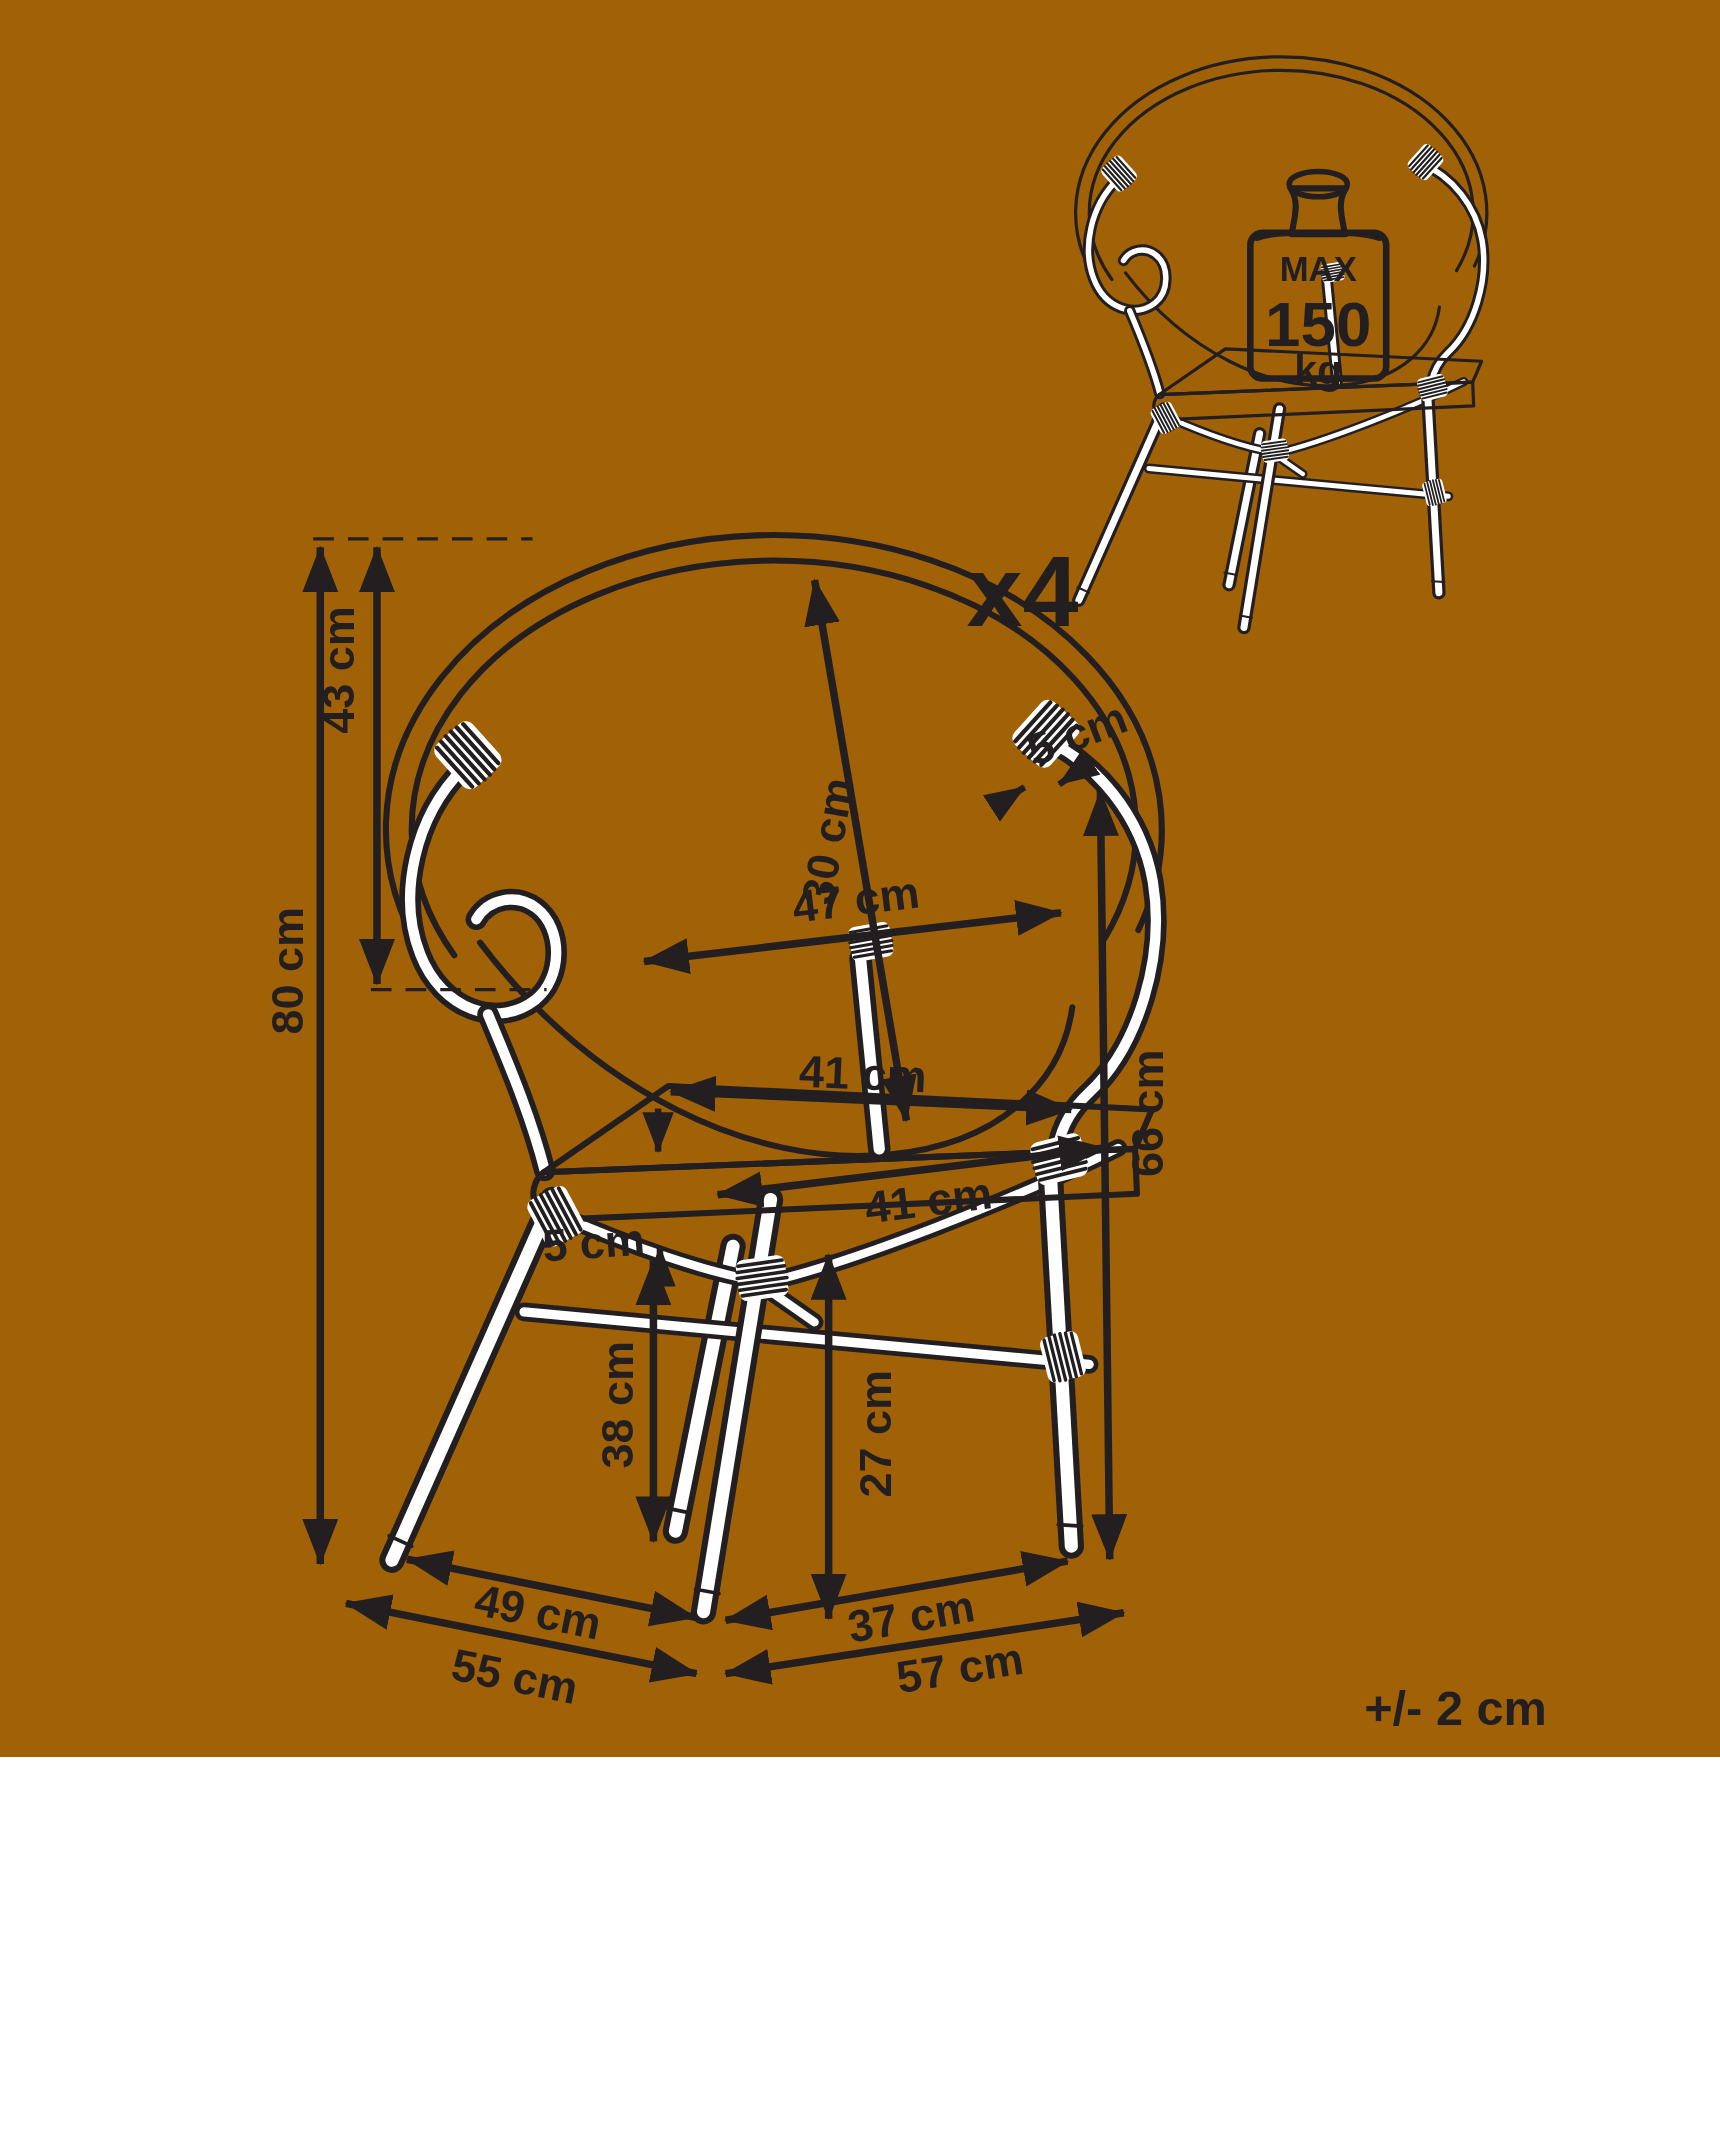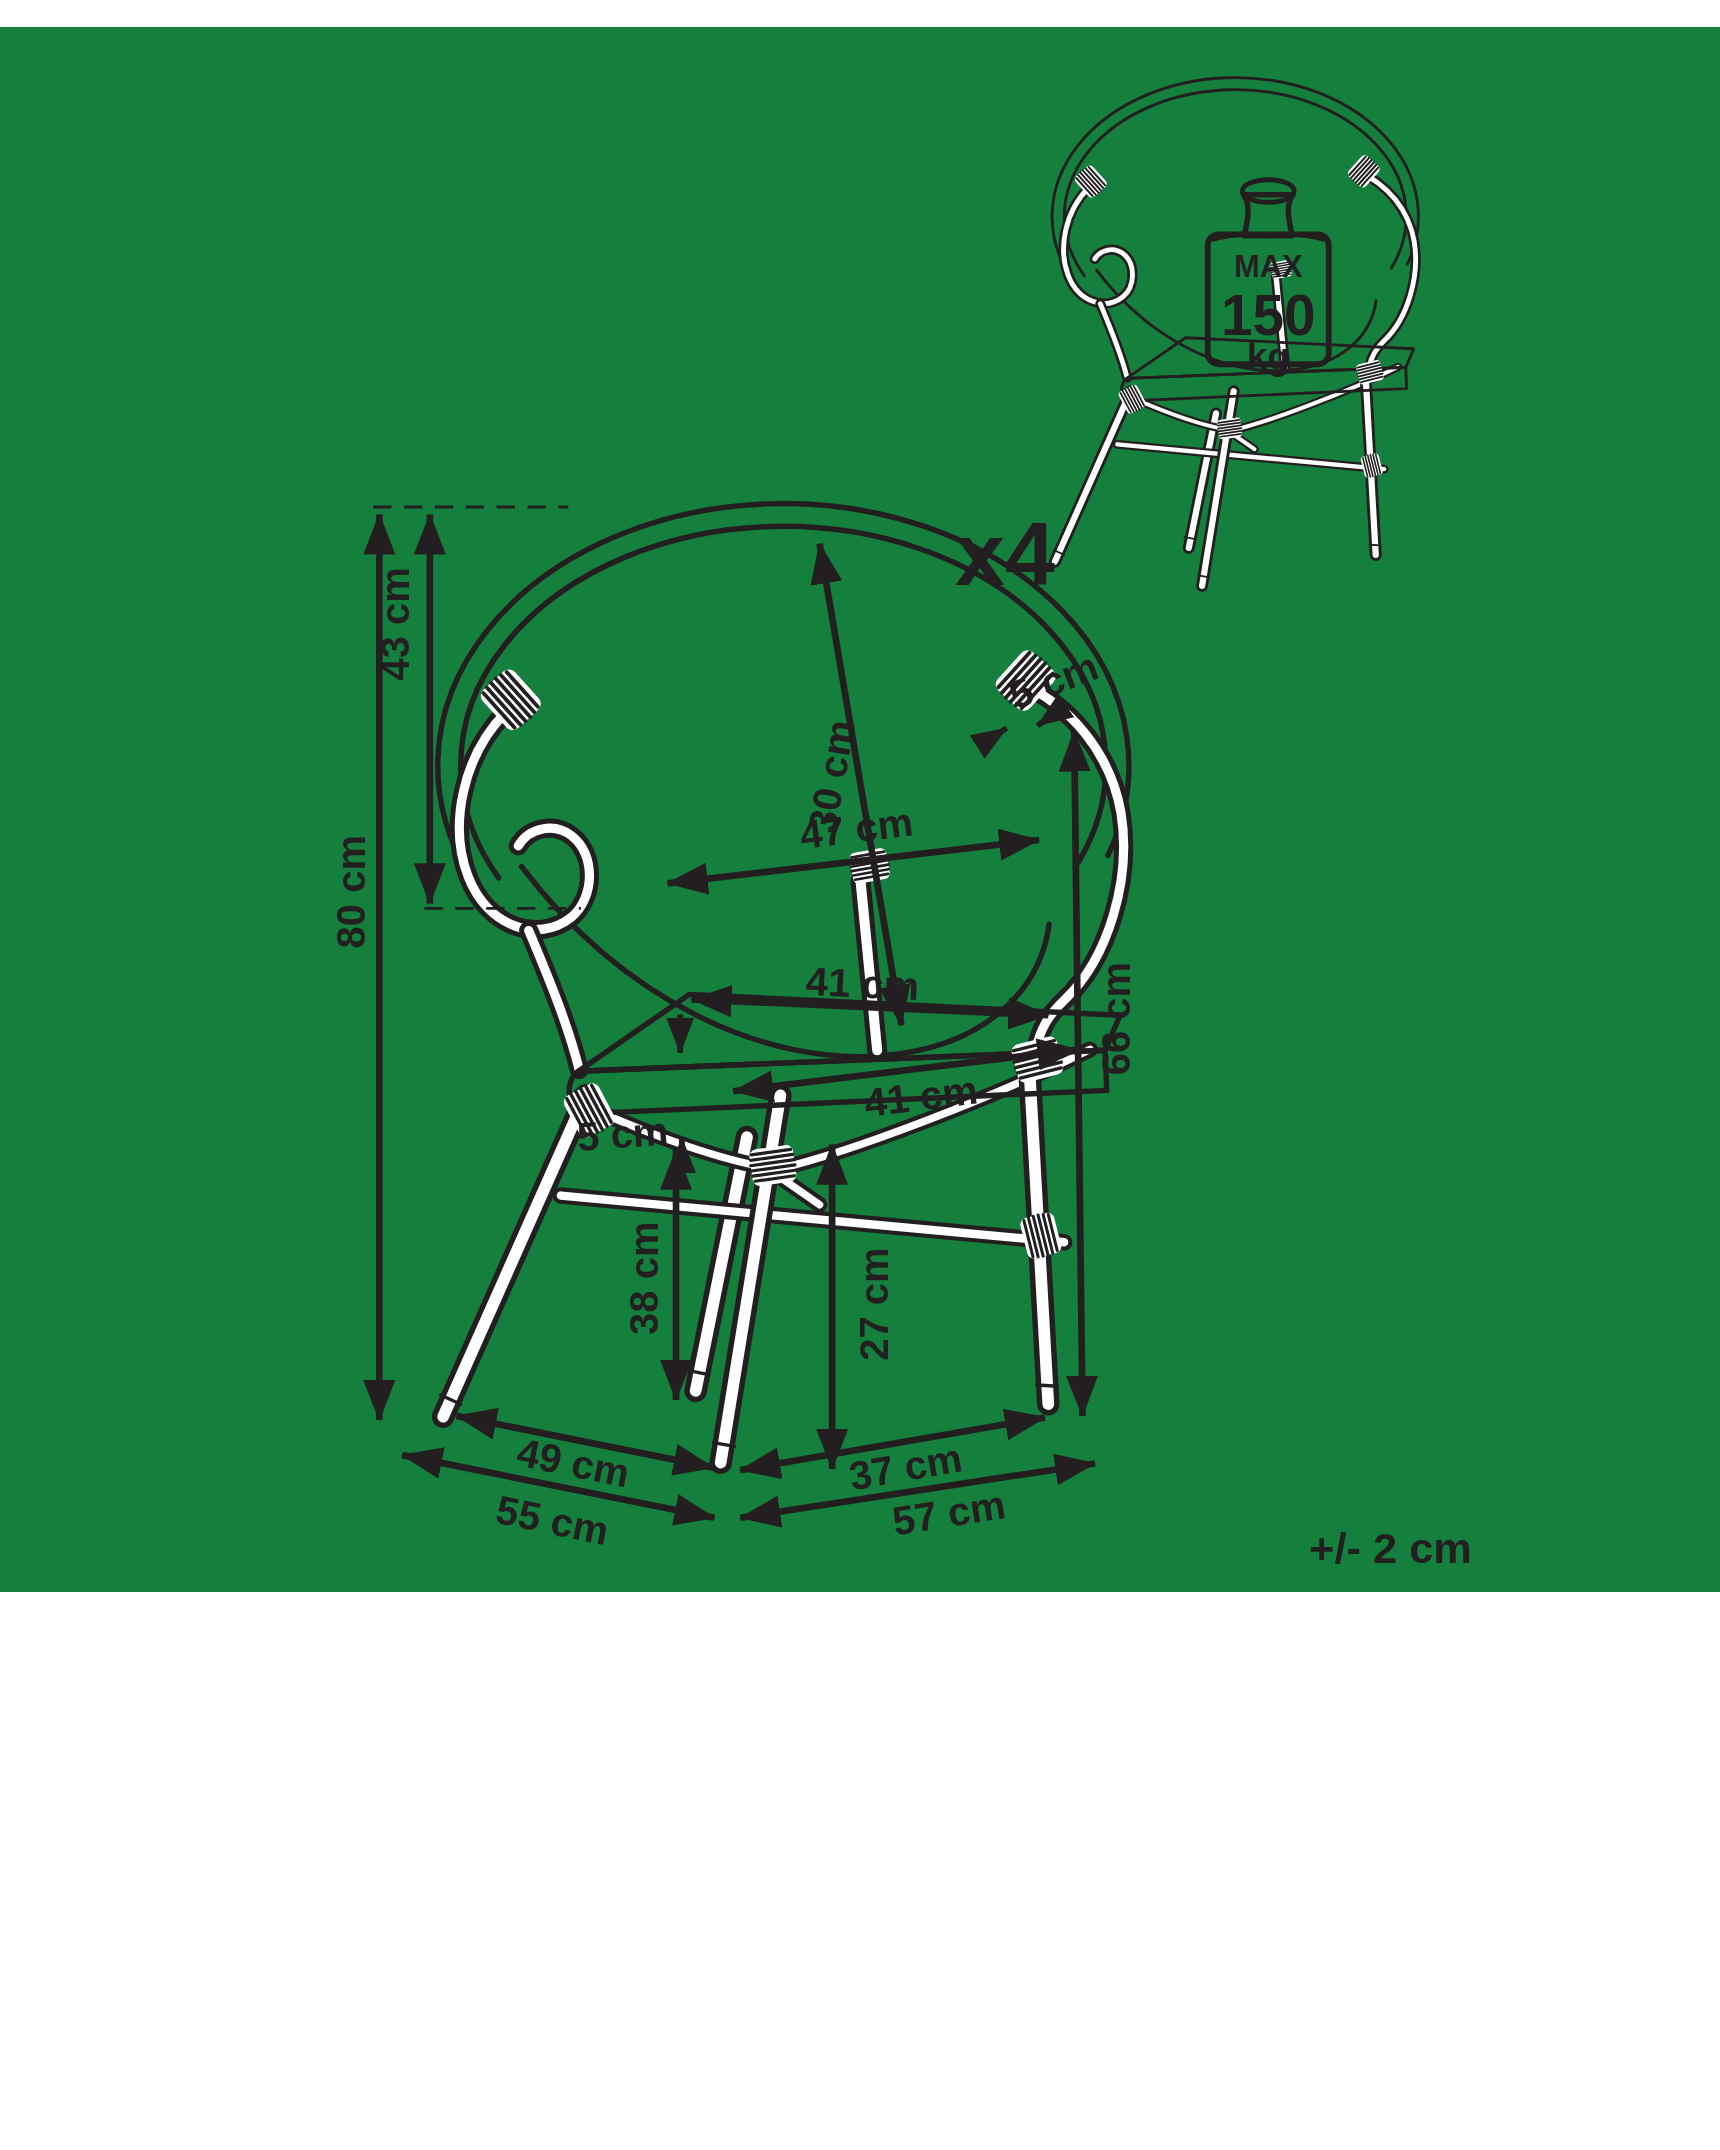--- a/index.html
+++ b/index.html
@@ -1,17 +1,17 @@
 <!DOCTYPE html>
 <html style="font-size:9.2px"><head>
 <meta charset="utf-8">
 <style>
   html,body{margin:0;padding:0;background:#ffffff;}
-  .stage{position:relative;width:1721px;height:1565px;background:#15803d;overflow:hidden;
-         font-family:"Liberation Sans",sans-serif;margin-top:27px;}
+  .stage{position:relative;width:1721px;height:1757px;background:#a16207;overflow:hidden;
+         font-family:"Liberation Sans",sans-serif;}
   svg{display:block;width:100%;height:100%;}
   .ink{stroke:#231f20;fill:none;stroke-linecap:round;stroke-linejoin:round;}
   .thin{stroke-width:13;}
   .tubeB{stroke:#231f20;fill:none;stroke-linecap:round;stroke-linejoin:round;}
   .tubeW{stroke:#ffffff;fill:none;stroke-linecap:round;stroke-linejoin:round;}
   .dimline{stroke:#231f20;stroke-width:16;fill:none;}
   .ptr{stroke:#231f20;stroke-width:14;fill:none;}
   .dash{stroke:#231f20;stroke-width:7;stroke-dasharray:44 30;fill:none;}
   text{fill:#231f20;font-family:"Liberation Sans",sans-serif;font-weight:bold;}
   .dim{font-size:96px;}

